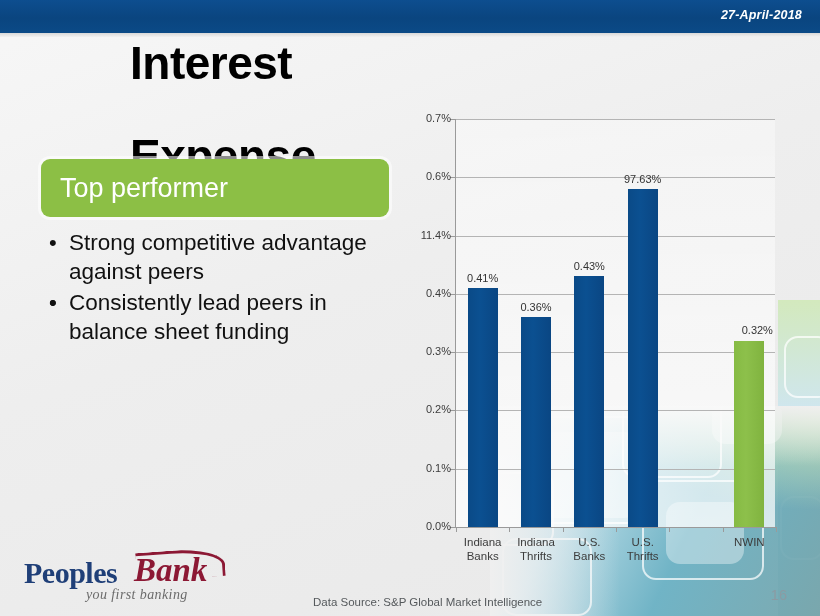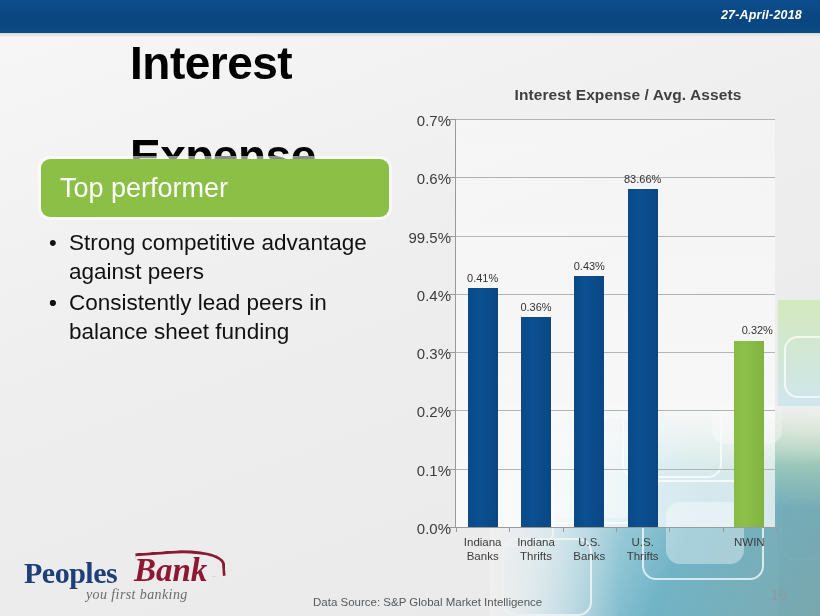--- a/index.html
+++ b/index.html
@@ -76,21 +76,21 @@
   .chart-title{position:absolute;left:40px;top:8px;width:350px;text-align:center;
     font-size:15.5px;font-weight:bold;color:#404040;letter-spacing:.1px;}
 
   .plot{position:absolute;left:42px;top:41px;width:320px;height:484px;}
   .plotarea{position:absolute;left:0;top:0;width:320px;height:408px;
     background:linear-gradient(180deg,rgba(255,255,255,.35),rgba(255,255,255,.72));}
   .gridline{position:absolute;left:0;width:320px;height:1px;background:#b4b4b4;}
   .axisY{position:absolute;left:0;top:0;width:1px;height:409px;background:#9a9a9a;}
   .axisX{position:absolute;left:0;top:408px;width:322px;height:1px;background:#9a9a9a;}
   .ytick{position:absolute;right:324px;width:46px;text-align:right;
-    font-size:15px;color:#3c3c3c;transform:translateY(-7px);}
+    font-size:11px;color:#3c3c3c;transform:translateY(-7px);}
   .ytickmark{position:absolute;left:-5px;width:5px;height:1px;background:#9a9a9a;}
 
   .bars{position:absolute;left:1px;top:0;width:319px;height:408px;}
   .slot{position:absolute;bottom:0;top:0;}
   .bar{position:absolute;bottom:0;left:50%;transform:translateX(-50%);width:30px;}
   .bar.blue{background:linear-gradient(90deg,#0a4a87 0%,#0b5091 40%,#0a4683 100%);}
   .bar.green{background:linear-gradient(90deg,#86bb44 0%,#8dc04b 40%,#80b33f 100%);}
   .dlabel{position:absolute;left:50%;transform:translateX(-50%);
     font-size:11px;color:#333333;white-space:nowrap;}
 
@@ -156,41 +156,40 @@
     <div class="swoosh"></div>
     <div class="peoples">Peoples</div>
     <div class="bank">Bank</div>
     <div class="tag">you first banking</div>
   </div>
 
   <div class="source">Data Source: S&amp;P Global Market Intelligence</div>
   <div class="pageno">16</div>
 
   <div class="chart">
-    <div class="chart-title">Interest Expense / Avg. Assets</div>
     <div class="plot" id="plot">
       <div class="plotarea"></div>
       <div id="gridlines">
           <div class="gridline" style="top: 0px;"></div>
           <div class="gridline" style="top: 58.2857px;"></div>
           <div class="gridline" style="top: 116.571px;"></div>
           <div class="gridline" style="top: 174.857px;"></div>
           <div class="gridline" style="top: 233.143px;"></div>
           <div class="gridline" style="top: 291.429px;"></div>
           <div class="gridline" style="top: 349.714px;"></div>
         </div>
       <div class="axisY"></div>
       <div class="axisX"></div>
       <div id="yticks">
           <div class="ytickmark" style="top: 0px;"></div>
           <div class="ytick" style="top: 0px;">0.7%</div>
           <div class="ytickmark" style="top: 58.2857px;"></div>
           <div class="ytick" style="top: 58.2857px;">0.6%</div>
           <div class="ytickmark" style="top: 116.571px;"></div>
-          <div class="ytick" style="top: 116.571px;">99.5%</div>
+          <div class="ytick" style="top: 116.571px;">11.4%</div>
           <div class="ytickmark" style="top: 174.857px;"></div>
           <div class="ytick" style="top: 174.857px;">0.4%</div>
           <div class="ytickmark" style="top: 233.143px;"></div>
           <div class="ytick" style="top: 233.143px;">0.3%</div>
           <div class="ytickmark" style="top: 291.429px;"></div>
           <div class="ytick" style="top: 291.429px;">0.2%</div>
           <div class="ytickmark" style="top: 349.714px;"></div>
           <div class="ytick" style="top: 349.714px;">0.1%</div>
           <div class="ytickmark" style="top: 408px;"></div>
           <div class="ytick" style="top: 408px;">0.0%</div>
@@ -203,21 +202,21 @@
           <div class="slot" style="left: 53.3333px; width: 53.3333px;">
             <div class="bar blue" style="height: 209.829px;"></div>
             <div class="dlabel" style="top: 182.171px;">0.36%</div>
           </div>
           <div class="slot" style="left: 106.667px; width: 53.3333px;">
             <div class="bar blue" style="height: 250.629px;"></div>
             <div class="dlabel" style="top: 141.371px;">0.43%</div>
           </div>
           <div class="slot" style="left: 160px; width: 53.3333px;">
             <div class="bar blue" style="height: 338.057px;"></div>
-            <div class="dlabel" style="top: 53.9429px;">83.66%</div>
+            <div class="dlabel" style="top: 53.9429px;">97.63%</div>
           </div>
           <div class="slot" style="left: 213.333px; width: 53.3333px;"></div>
           <div class="slot" style="left: 266.667px; width: 53.3333px;">
             <div class="bar green" style="height: 186.514px;"></div>
             <div class="dlabel" style="top: 205.486px; padding-left: 16px;">0.32%</div>
           </div>
         </div>
       <div id="xticks">
           <div class="xtickmark" style="left: 1px;"></div>
           <div class="xlab" style="left: 27.6667px; transform: translateX(-50%);">

